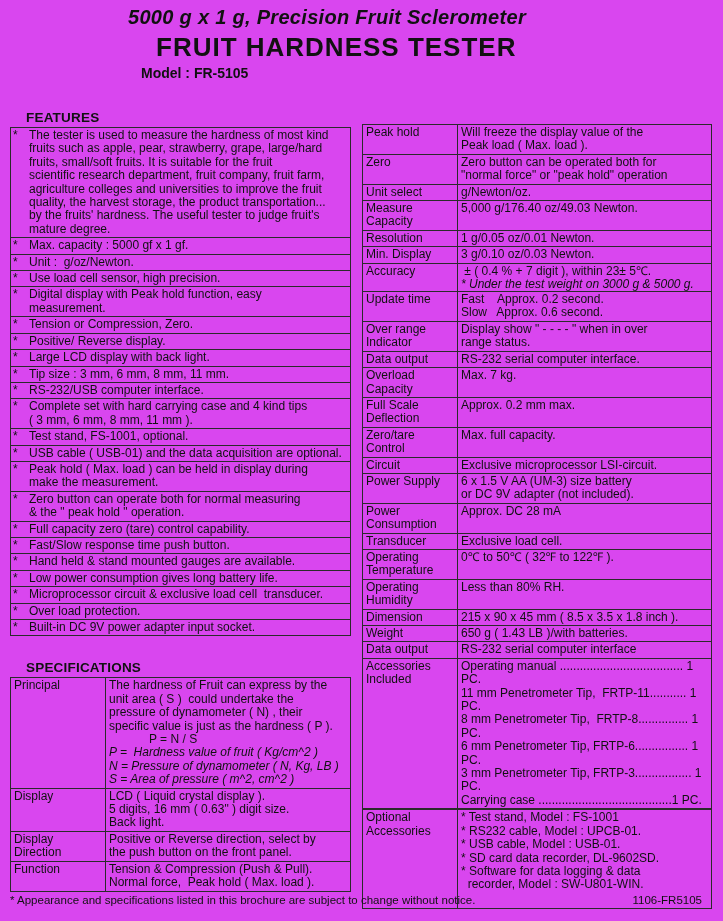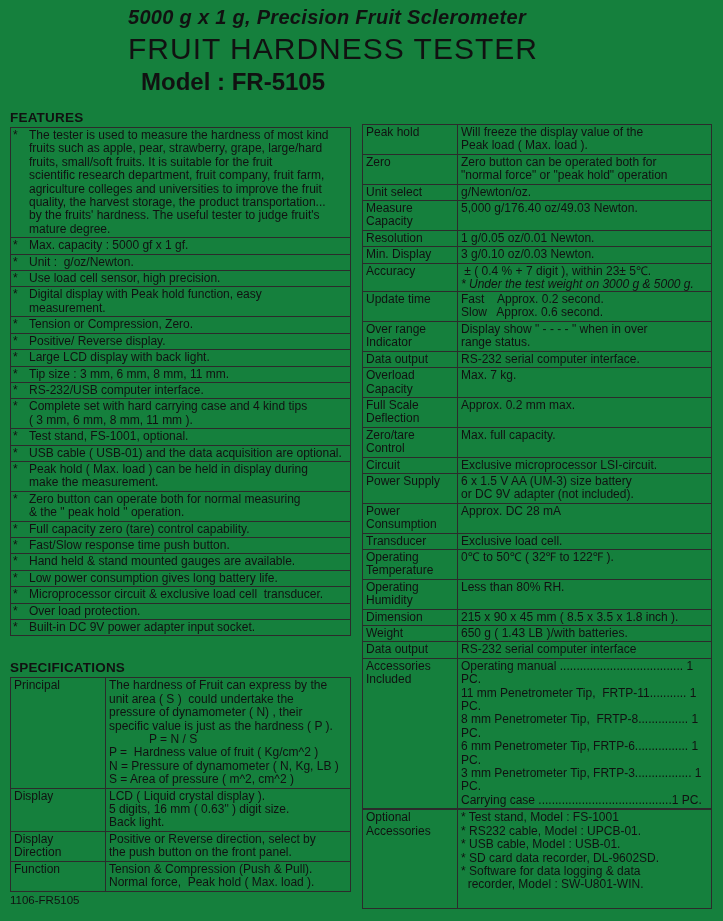--- a/index.html
+++ b/index.html
@@ -1,42 +1,42 @@
 <!DOCTYPE html>
 <html><head>
 <meta charset="utf-8">
 <style>
   html,body{margin:0;padding:0;background:#e8e8e8;}
   .page{
-    position:relative;width:723px;height:921px;background:#15803d;
+    position:relative;width:723px;height:921px;background:#d946ef;
     font-family:"Liberation Sans",sans-serif;color:#111;overflow:hidden;
   }
   
   .header{position:absolute;left:128px;top:6px;}
   .subtitle{font-size:20px;font-weight:bold;font-style:italic;letter-spacing:.3px;}
-  .title{font-size:30px;font-weight:normal;letter-spacing:1px;margin-left:0;margin-top:3px;}
-  .model{font-size:24px;font-weight:bold;margin-left:13px;margin-top:2px;}
+  .title{font-size:26px;font-weight:bold;letter-spacing:1px;margin-left:28px;margin-top:3px;}
+  .model{font-size:14px;font-weight:bold;margin-left:13px;margin-top:2px;}
   
   .left-col{position:absolute;left:10px;top:110px;width:341px;}
   .right-col{position:absolute;left:362px;top:124px;width:350px;}
-  .sec-head{font-size:13.5px;font-weight:bold;margin:0 0 2px 0;letter-spacing:.2px;}
+  .sec-head{font-size:13.5px;font-weight:bold;margin:0 0 2px 16px;letter-spacing:.2px;}
   .spec2-head{margin-top:24px;}
   
   table{border-collapse:collapse;width:100%;table-layout:fixed;}
   td,th{
     vertical-align:top;text-align:left;font-weight:normal;
     white-space:pre-wrap;font-size:12px;line-height:13.4px;
     padding:1px 3px;border:1px solid #2b2b2b;word-wrap:break-word;
   }
   .fmark{width:12px;border-right:none;padding-right:0;padding-left:2px;}
   .ftext{border-left:none;padding-left:4px;}
   .lbl{width:88px;}
   .note{display:block;font-style:italic;font-size:12px;line-height:12px;}
   .formula{display:block;padding-left:40px;}
-  .it{display:block;}
+  .it{display:block;font-style:italic;}
   tr.thick td, tr.thick th{border-top:2px solid #2b2b2b;}
   tr.tall td, tr.tall th{padding-bottom:16px;}
   
   .footer{
     position:absolute;left:10px;top:894px;width:692px;
     display:flex;justify-content:space-between;font-size:11.5px;
   }
 </style>
 </head>
 <body>
@@ -308,16 +308,17 @@
 * USB cable, Model : USB-01.
 * SD card data recorder, DL-9602SD.
 * Software for data logging &amp; data
   recorder, Model : SW-U801-WIN.</td>
           </tr>
     </tbody>
       </table>
   </div>
 
   <div class="footer">
+    <span>* Appearance and specifications listed in this brochure are subject to change without notice.</span>
     <span>1106-FR5105</span>
   </div>
 
 </div>
 
 </body></html>

